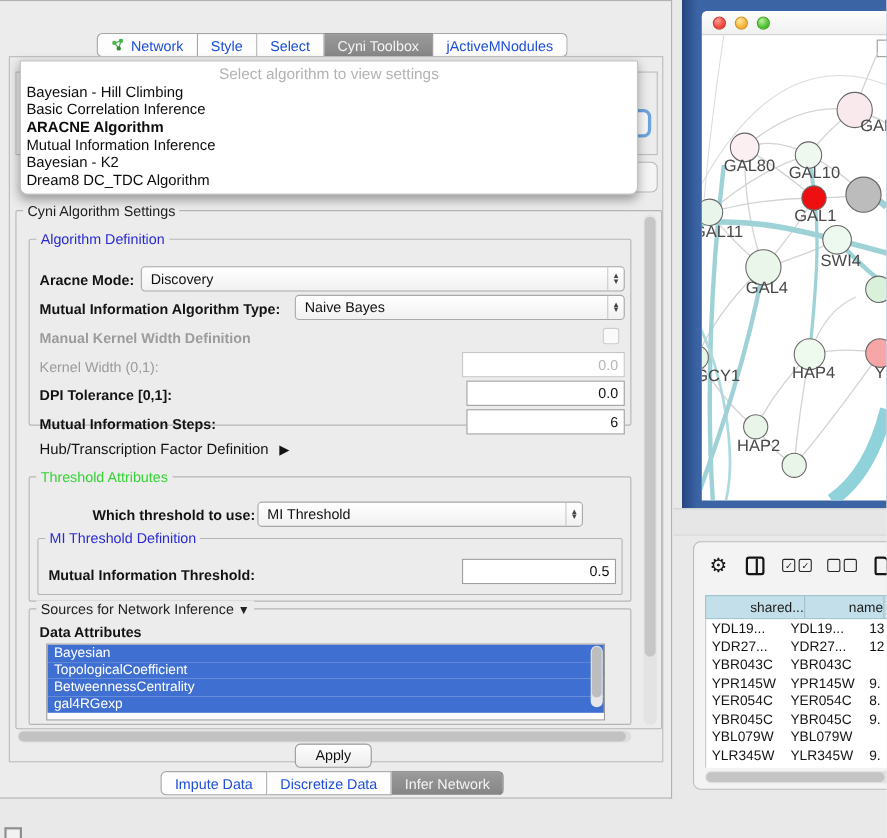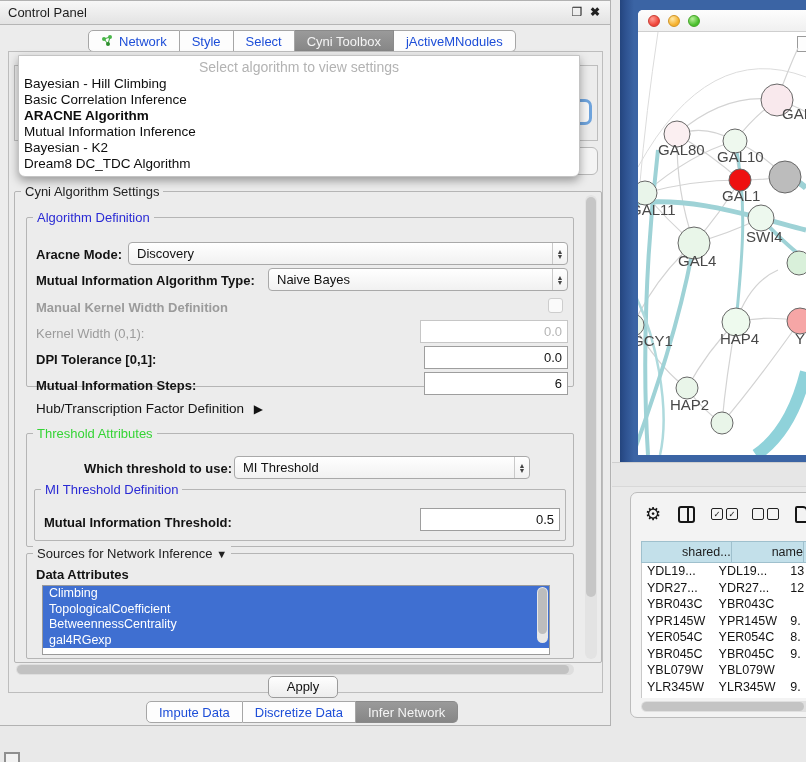--- a/index.html
+++ b/index.html
@@ -117,25 +117,20 @@
   .td{font-size:12.5px;color:#141414;line-height:16.5px;padding-left:5px;box-sizing:border-box;white-space:nowrap;overflow:hidden;}
   .tp-hscroll{position:absolute;left:10px;top:208px;width:170px;height:11px;background:#e0e0e0;border-radius:6px;}
   .tp-hscroll .thumb{position:absolute;left:1px;top:1px;width:162px;height:9px;background:#c4c4c4;border-radius:5px;}
 
   .mini-dock-icon{left:4px;top:752px;width:16px;height:14px;border:2px solid #8f8f8f;background:#f2f2f2;box-sizing:border-box;}
 </style>
 </head>
 <body>
 
 <div class="abs cp-window">
-  <div class="abs cp-titlebar">
-    <span class="abs cp-title">Control Panel</span>
-    <span class="abs wc float">❐</span>
-    <span class="abs wc close">✖</span>
-  </div>
 
   <div class="abs seg-row" id="panel-tabs">
       <div class="seg">
         <span class="ticon">
           <svg width="13" height="12" viewBox="0 0 13 12">
             <line x1="3" y1="4" x2="9" y2="2" stroke="#3aa23a"></line>
             <line x1="3" y1="4" x2="7" y2="9" stroke="#3aa23a"></line>
             <line x1="9" y1="2" x2="7" y2="9" stroke="#3aa23a"></line>
             <circle cx="3" cy="4" r="2" fill="#49b649"></circle>
             <circle cx="9" cy="2" r="2" fill="#49b649"></circle>
@@ -232,21 +227,21 @@
 
   <div class="abs group" style="left:26px;top:552px;width:548px;height:106px;">
     <span class="group-title">
       <span>Sources for Network Inference</span>
       <span style="font-size:11px;">▼</span>
     </span>
   </div>
   <span class="abs lbl b" style="left:36px;top:566px;">Data Attributes</span>
   <div class="abs attr-list">
     <div id="attr-items">
-        <div class="attr-item">Climbing</div>
+        <div class="attr-item">Bayesian</div>
         <div class="attr-item">TopologicalCoefficient</div>
         <div class="attr-item">BetweennessCentrality</div>
         <div class="attr-item">gal4RGexp</div>
       </div>
     <div class="attr-scroll">
         <div class="attr-thumb"></div>
       </div>
   </div>
 
   <div class="abs vscroll">

